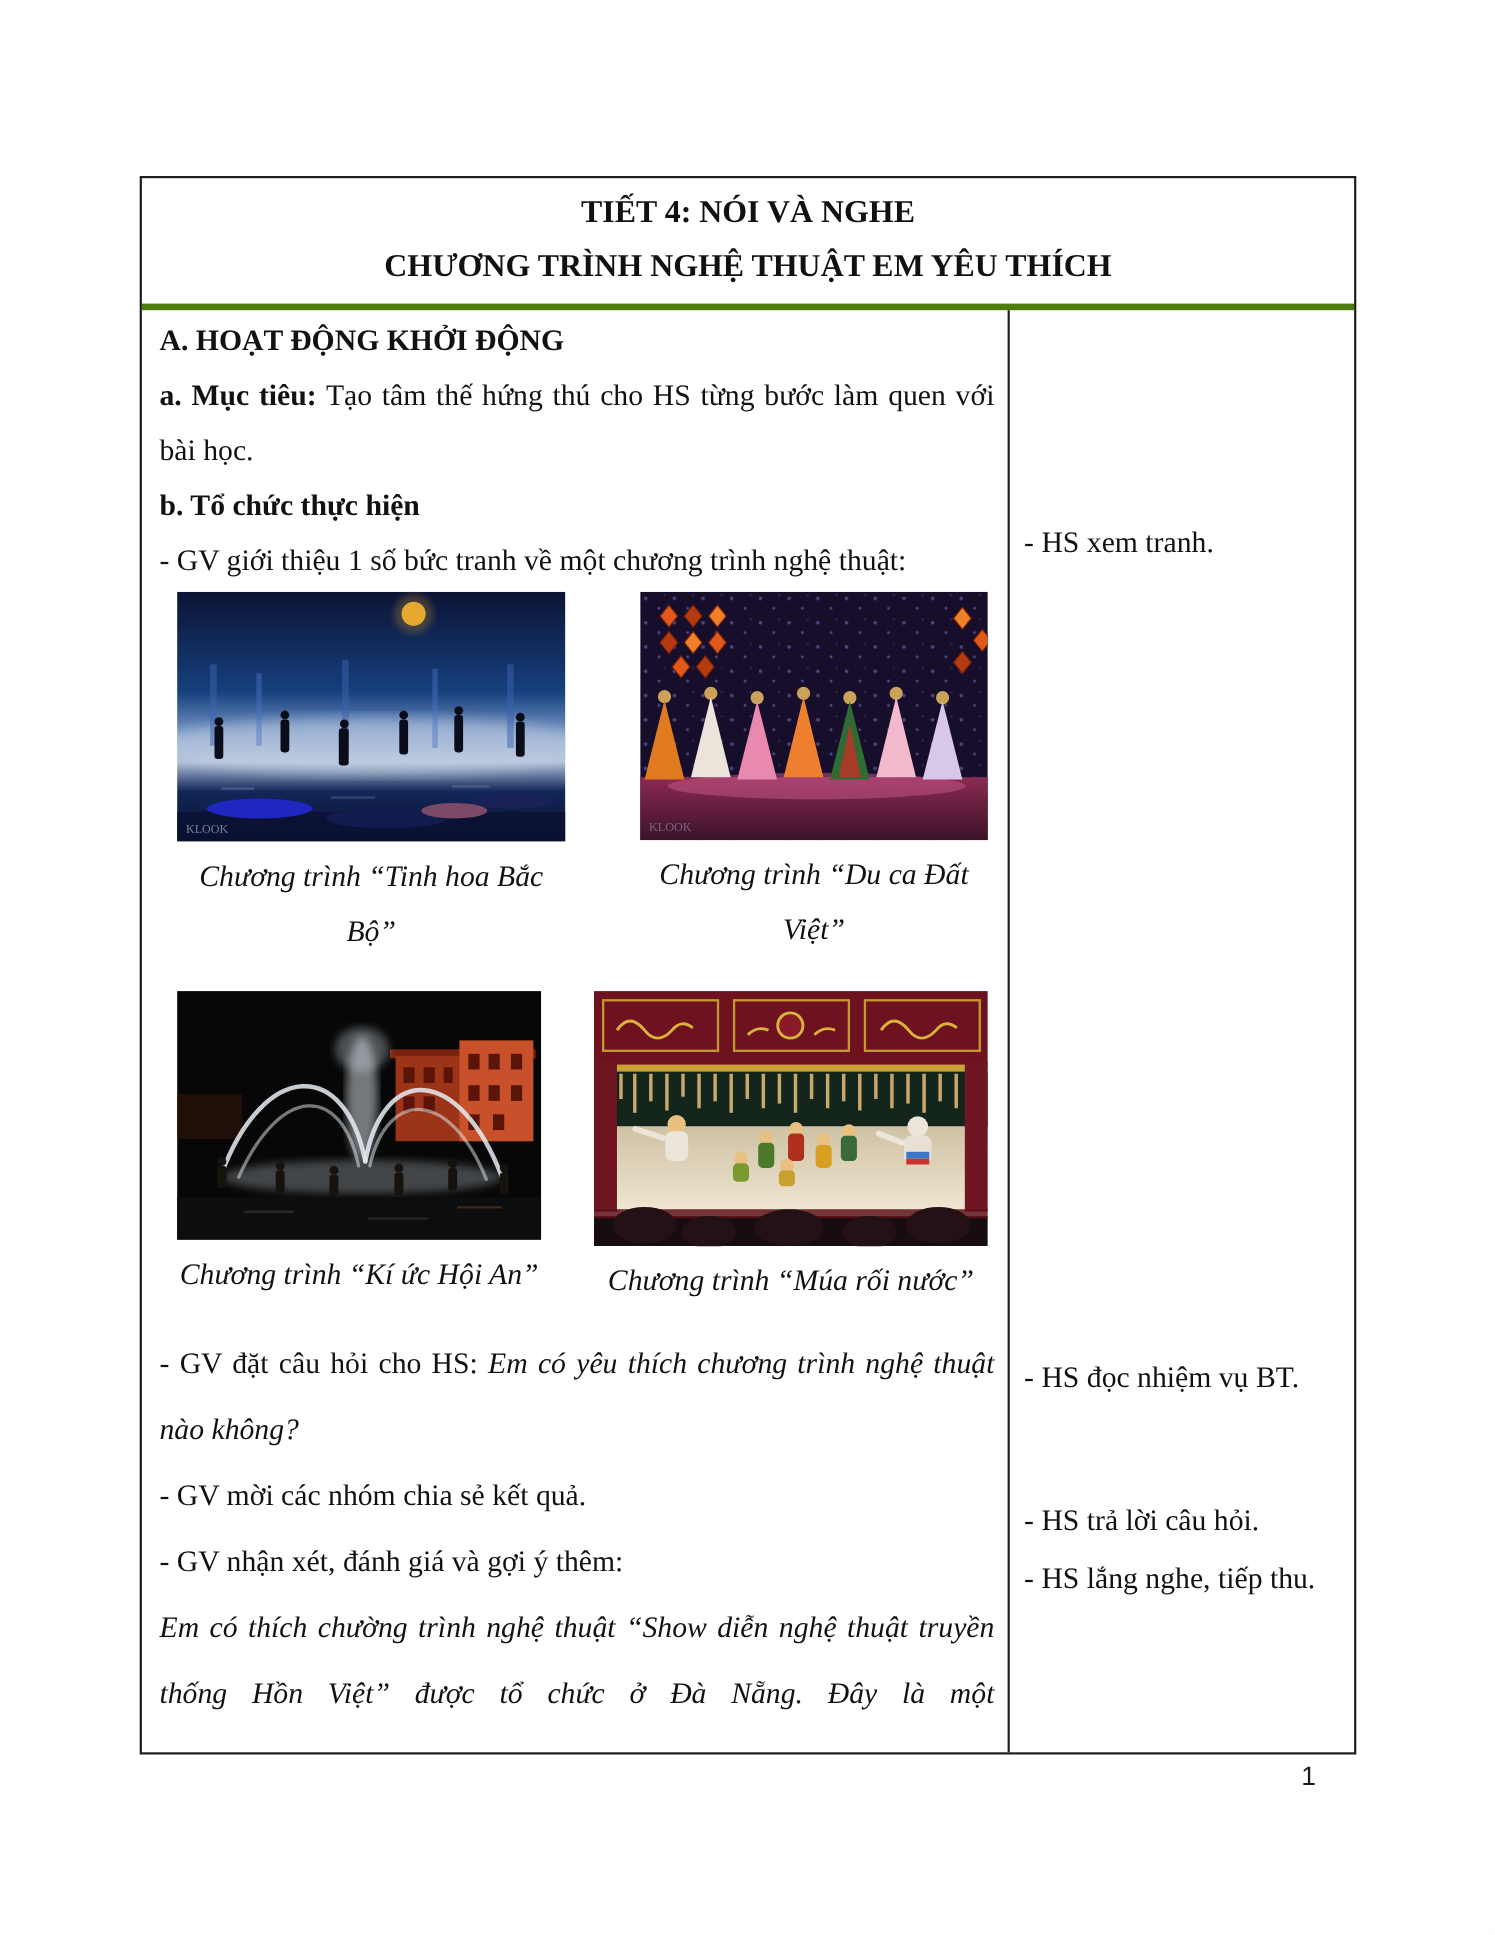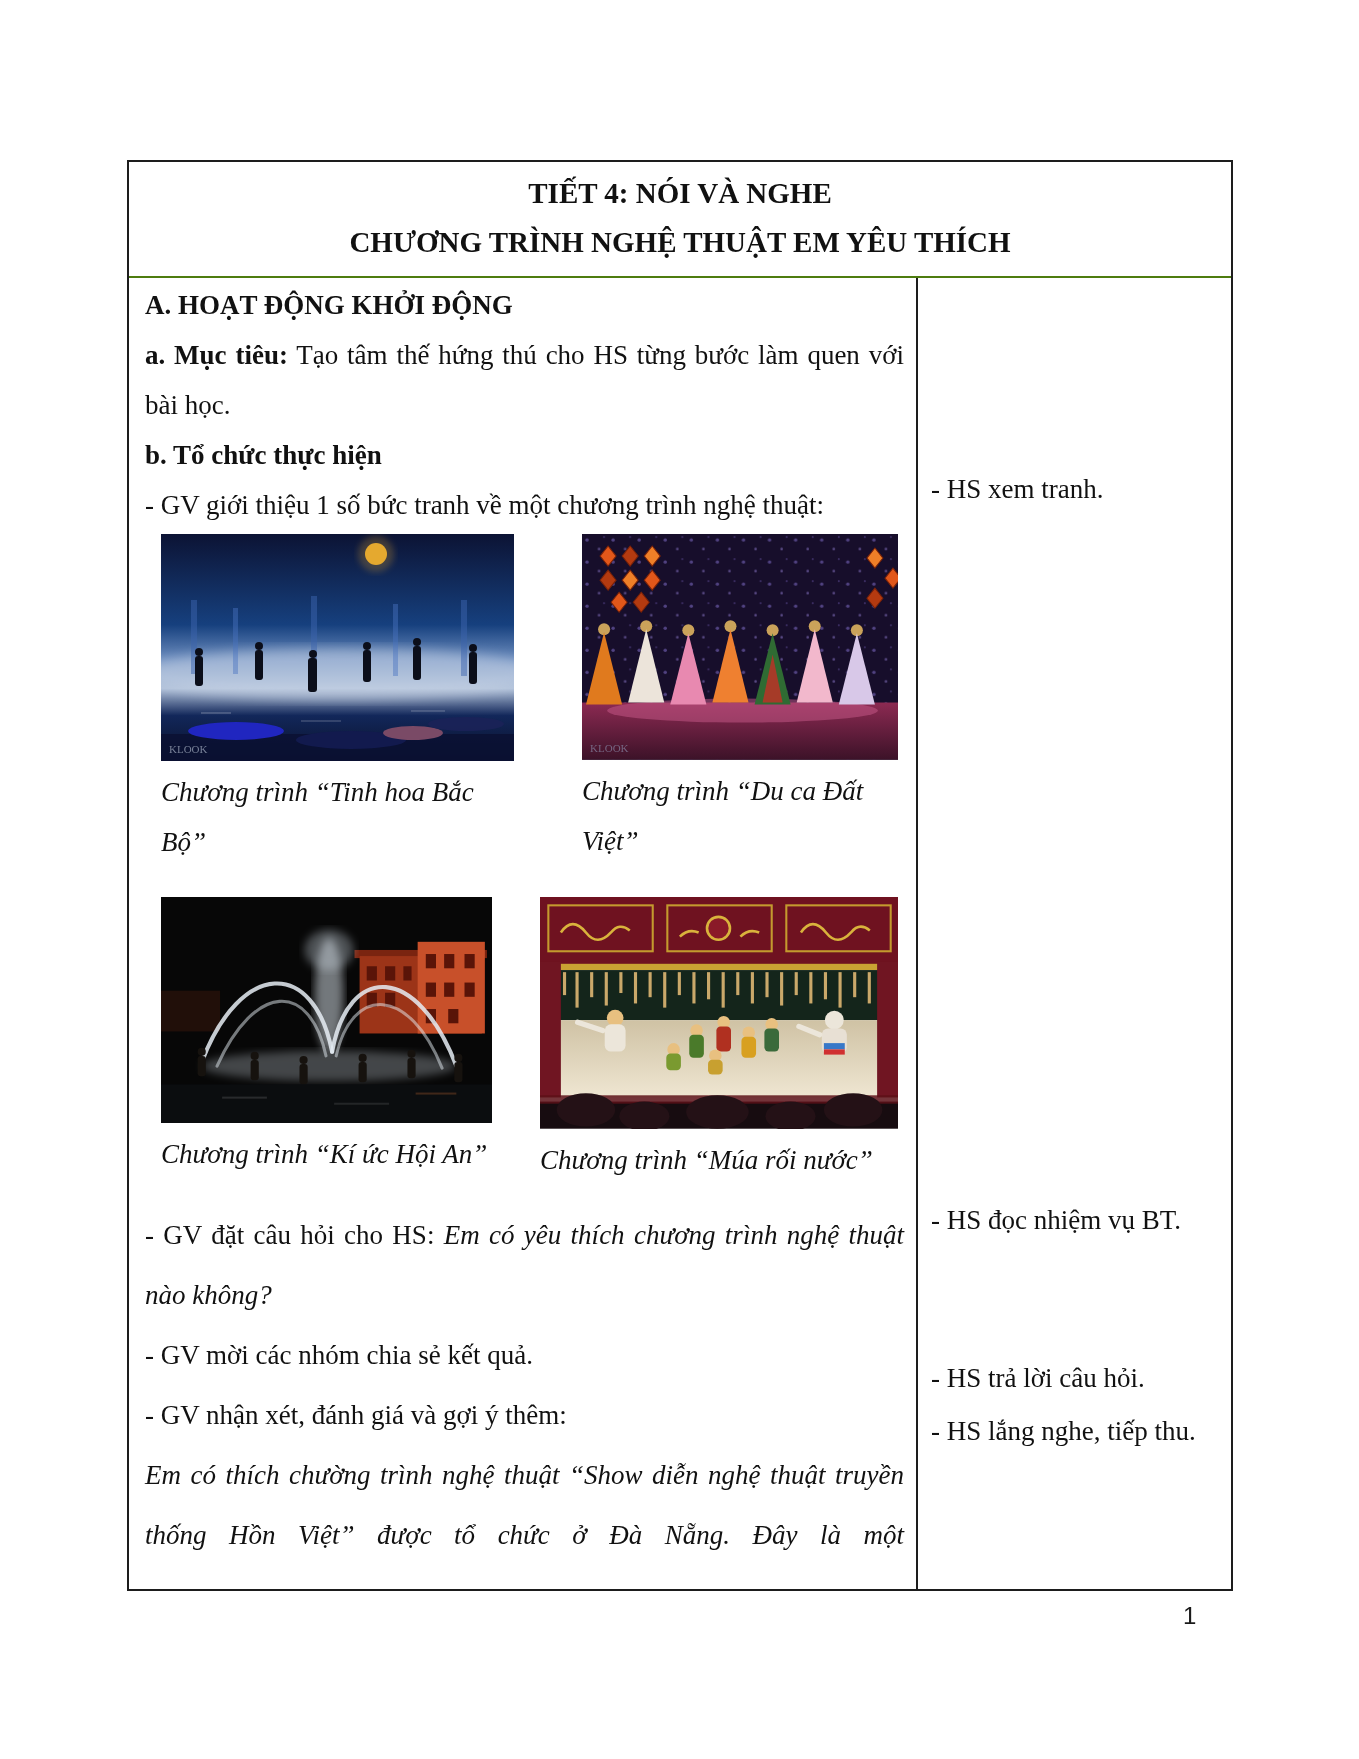--- a/index.html
+++ b/index.html
@@ -5,39 +5,39 @@
   html,body{margin:0;padding:0;background:#e8e8e8;}
   .sheet{
     position:relative;width:1359px;height:1759px;background:#ffffff;
     font-family:"Liberation Serif","DejaVu Serif",serif;color:#111;overflow:hidden;
   }
   .doc-table{
     position:absolute;left:127px;top:160px;width:1106px;
     border:2px solid #1d1d1d;box-sizing:border-box;background:#fff;
   }
   .title-cell{
-    border-bottom:2px solid #4d7c0f;text-align:center;font-weight:bold;
+    border-bottom:6px solid #4d7c0f;text-align:center;font-weight:bold;
     font-size:29px;line-height:49px;padding:7px 10px 9px;
   }
   .main-row{display:flex;min-height:1311px;}
   .cell-left{width:787px;box-sizing:border-box;padding:2px 12px 0 16px;}
   .cell-right{flex:1;border-left:2px solid #1d1d1d;position:relative;font-size:27px;}
   .hs-item{position:absolute;left:13px;white-space:nowrap;line-height:50px;}
   .ln{font-size:27px;line-height:50px;margin:0;}
   .ln2{font-size:27px;line-height:60px;margin:0;}
   .bold{font-weight:bold;}
   .just{text-align:justify;}
   .just-all{text-align:justify;text-align-last:justify;}
   .nowrap{white-space:nowrap;}
   .fig-row{display:flex;justify-content:space-between;padding-left:12px;padding-right:2px;}
   .fig-row.second{margin-top:22px;}
   .figure{margin:4px;}
   .figure svg{display:block;width:100%;height:auto;}
   .fig-caption{
-    font-style:italic;text-align:left;font-size:27px;line-height:50px;margin-top:6px;
+    font-style:italic;text-align:center;font-size:27px;line-height:50px;margin-top:6px;
   }
   .w1{width:353px;} .w2{width:316px;} .w3{width:331px;} .w4{width:358px;}
   .q-para{margin-top:16px;}
   .page-num{
     position:absolute;left:1183px;top:1602px;
     font-family:"Liberation Sans","DejaVu Sans",sans-serif;font-size:24px;color:#1a1a1a;
   }
 </style>
 </head>
 <body>
@@ -321,21 +321,21 @@
         </div>
 
         <p class="ln2 just q-para"><span>- GV đặt câu hỏi cho HS:</span> <i>Em có yêu thích chương trình nghệ thuật nào không?</i></p>
         <p class="ln2">- GV mời các nhóm chia sẻ kết quả.</p>
         <p class="ln2">- GV nhận xét, đánh giá và gợi ý thêm:</p>
         <p class="ln2 just-all" style="font-style:italic;">Em có thích chường trình nghệ thuật “Show diễn nghệ thuật truyền thống Hồn Việt” được tổ chức ở Đà Nẵng. Đây là một</p>
       </div>
 
       <div class="cell-right">
         <div class="hs-item" style="top:186px;">- HS xem tranh.</div>
-        <div class="hs-item" style="top:917px;">- HS đọc nhiệm vụ BT.</div>
+        <div class="hs-item" style="top:945px;">- HS đọc nhiệm vụ BT.</div>
         <div class="hs-item" style="top:1075px;">- HS trả lời câu hỏi.</div>
         <div class="hs-item" style="top:1128px;">- HS lắng nghe, tiếp thu.</div>
       </div>
 
     </div>
   </div>
 
   <div class="page-num">1</div>
 </div>
 

